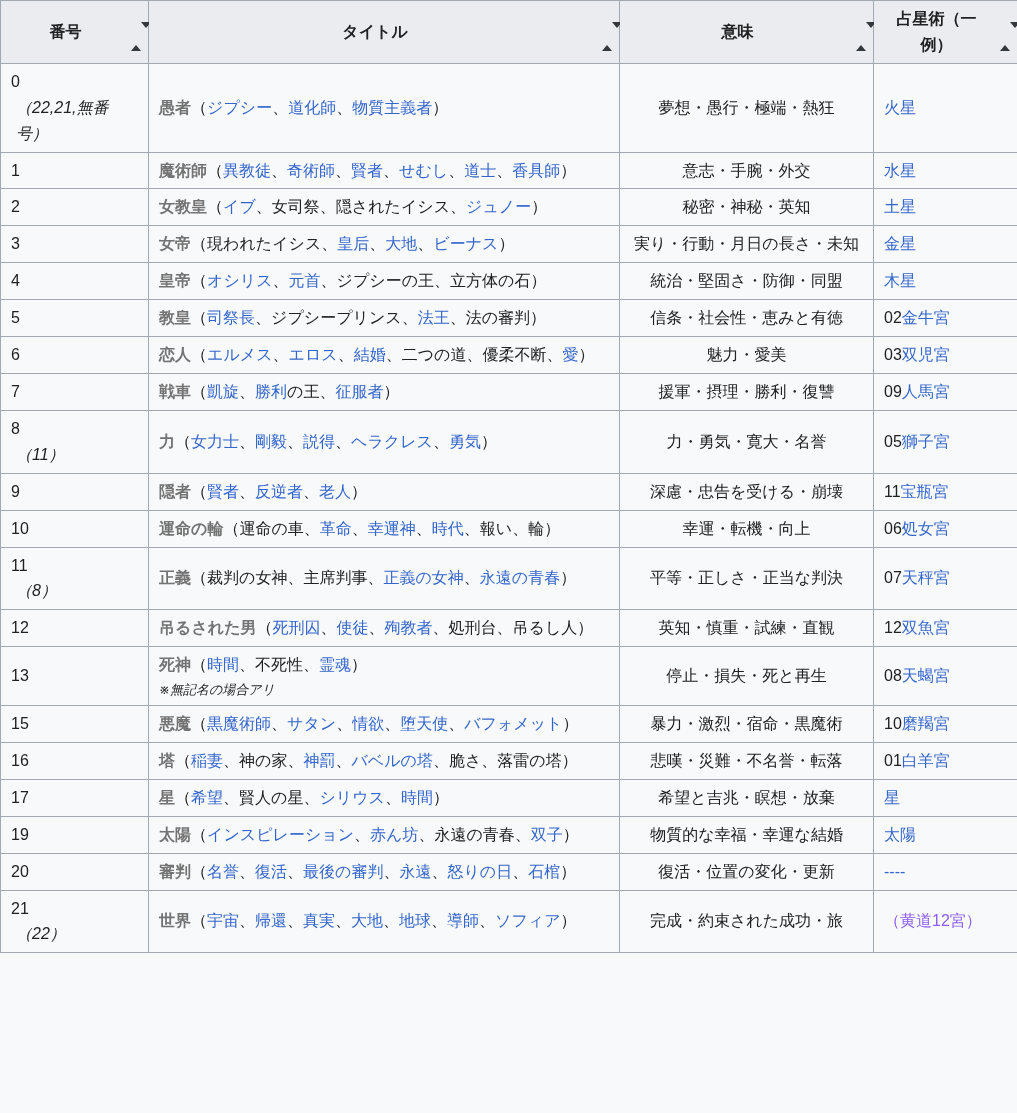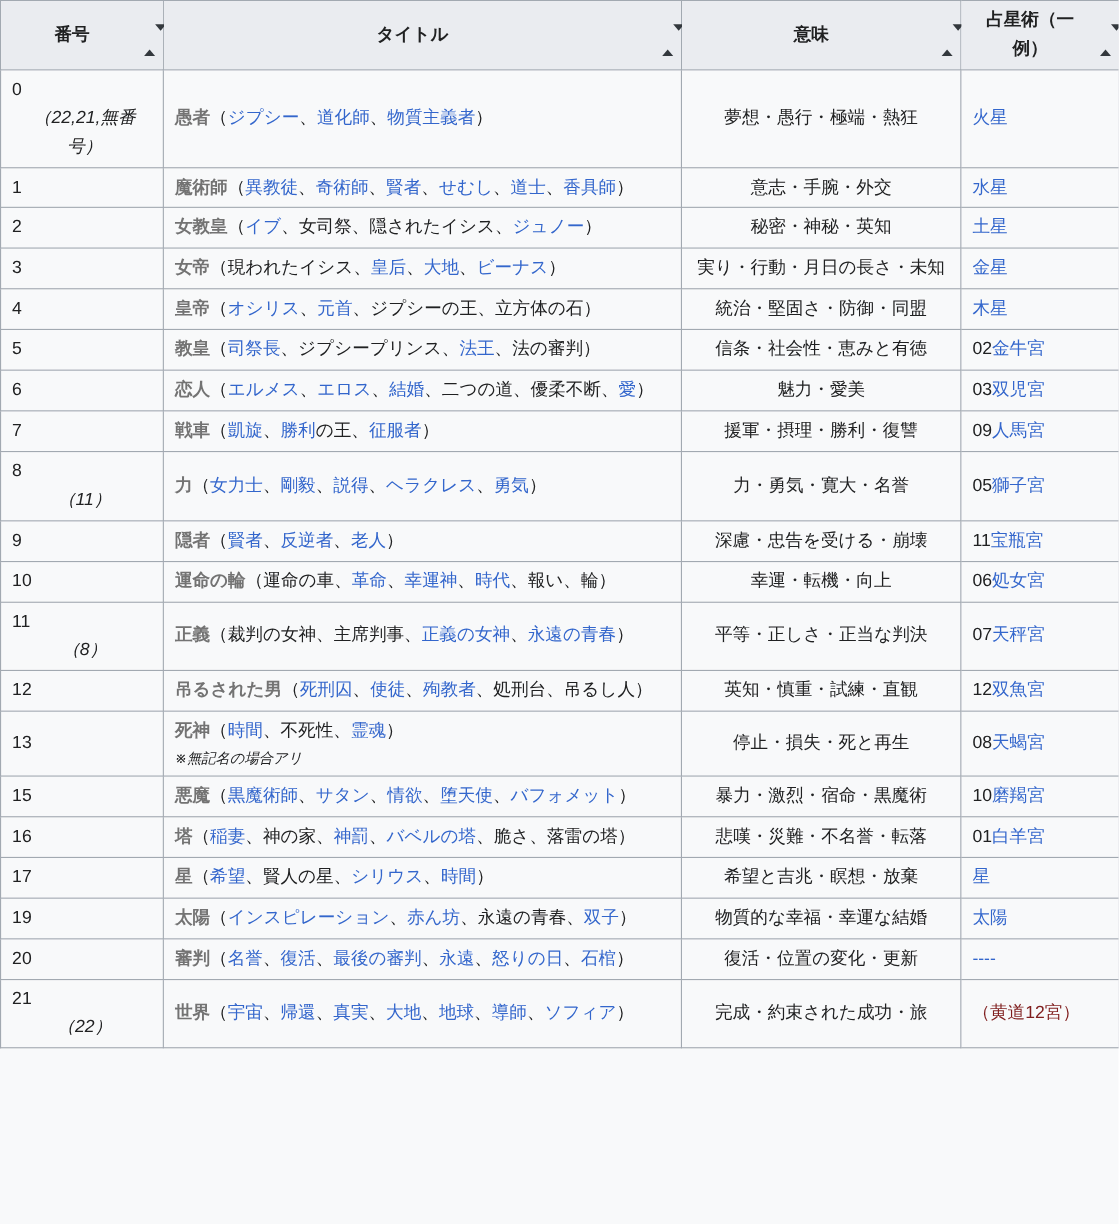--- a/index.html
+++ b/index.html
@@ -18,23 +18,23 @@
     position:relative;padding:5px 26px 5px 8px;cursor:pointer;
   }
   table.wikitable td{padding:5px 10px;}
   .sort-icon{position:absolute;right:7px;top:50%;margin-top:-8px;width:10px;height:16px;}
   .sort-icon .tri-up{width:0;height:0;margin:0 auto 3px auto;
     border-left:5px solid transparent;border-right:5px solid transparent;border-bottom:6px solid #33383d;}
   .sort-icon .tri-down{width:0;height:0;margin:0 auto;
     border-left:5px solid transparent;border-right:5px solid transparent;border-top:6px solid #33383d;}
   a.lnk{color:#3366cc;text-decoration:none;cursor:pointer;}
   a.card-name{color:#737373;font-weight:bold;text-decoration:none;cursor:pointer;}
-  .redlink{color:#7f1d1d;cursor:pointer;}
+  .redlink{color:#8b5cf6;cursor:pointer;}
   .plainseg{color:#202122;}
-  .cell-note{font-style:italic;text-align:center;}
+  .cell-note{font-style:italic;}
   .num-note{padding-left:5px;}
   .title-note{font-style:italic;font-size:13px;line-height:1.45;margin-top:3px;color:#202122;}
   td.meaning-cell{padding-right:13px;text-align:center;}
 </style>
 </head>
 <body>
 
 <div class="viewport">
   <table class="wikitable">
     <colgroup>

